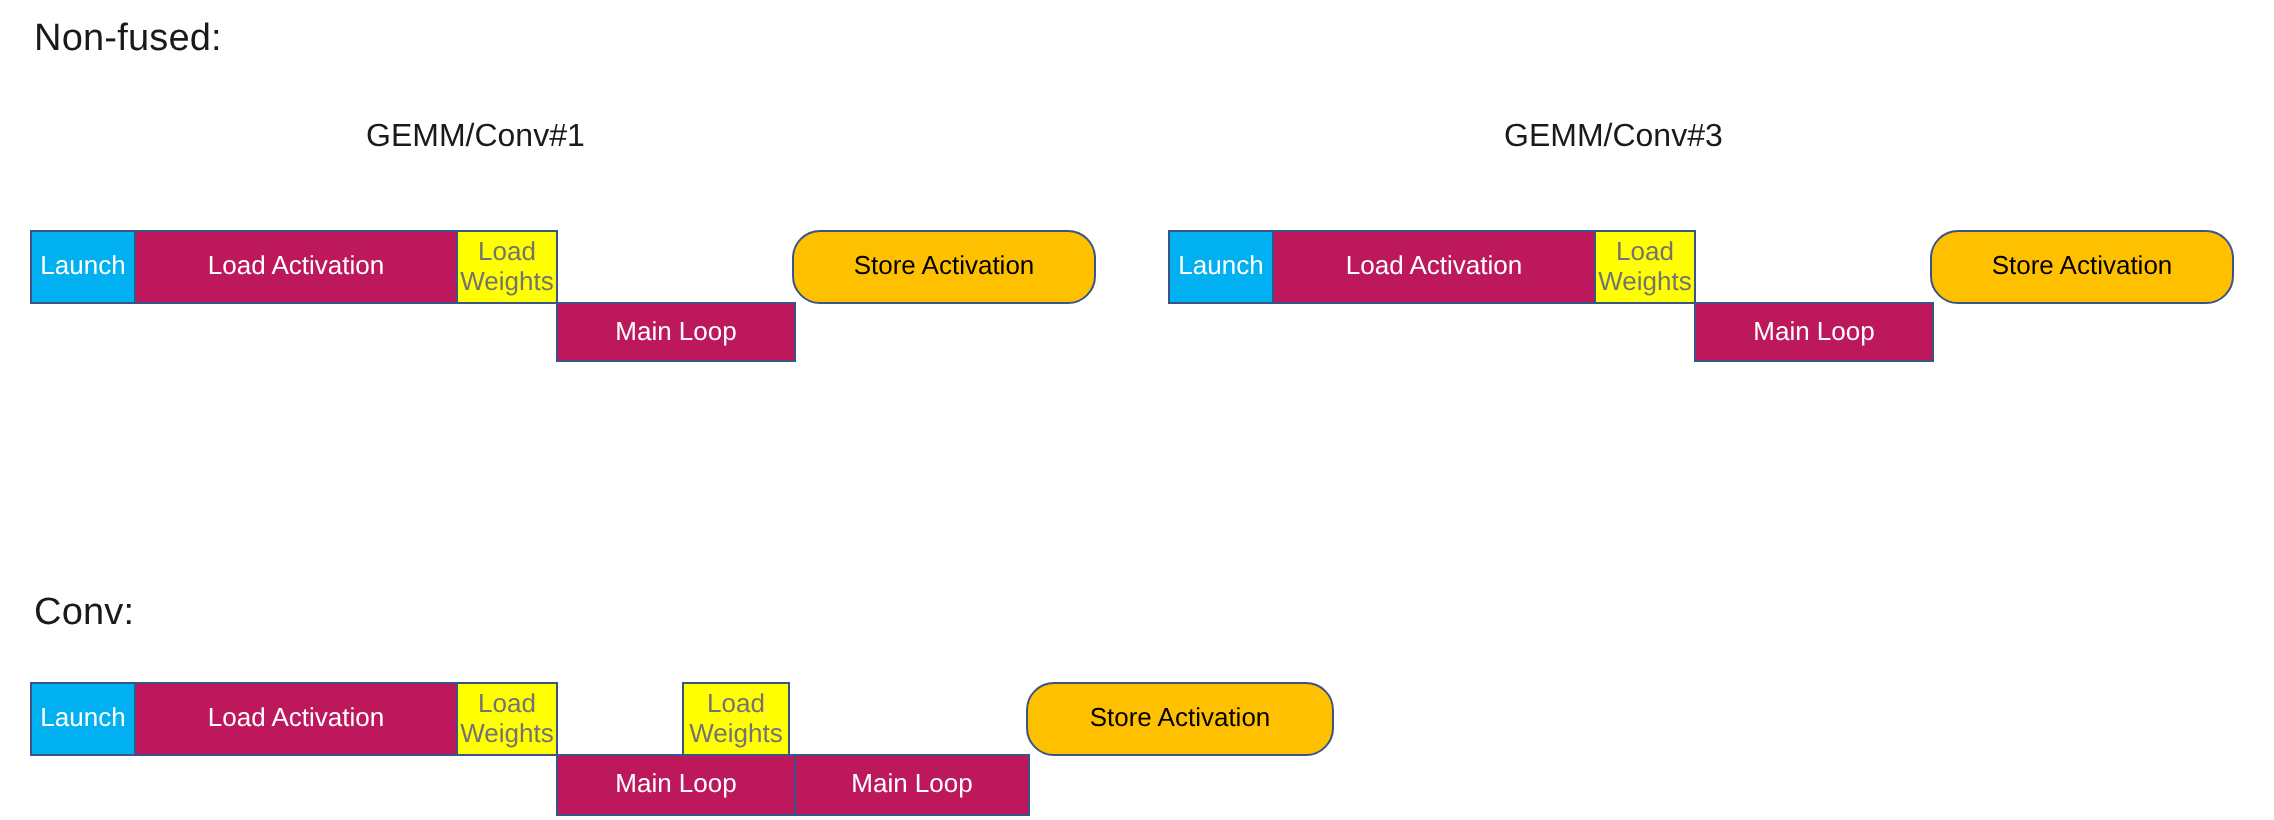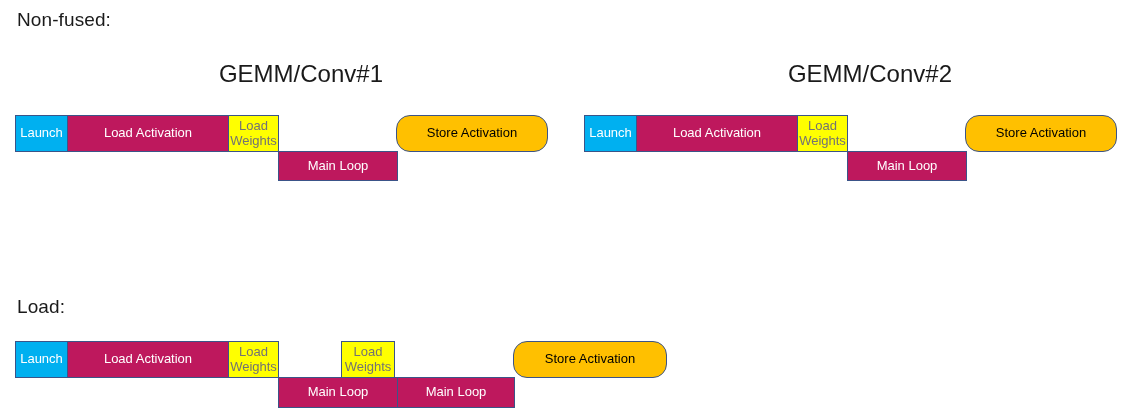--- a/index.html
+++ b/index.html
@@ -25,25 +25,25 @@
     position: absolute;
     font-size: 19px;
     color: #1a1a1a;
     font-family: "Liberation Sans", sans-serif;
     white-space: nowrap;
     letter-spacing: 0.1px;
   }
 
   .group-title {
     position: absolute;
-    font-size: 24px;
+    font-size: 16px;
     color: #1a1a1a;
     font-family: "Liberation Sans", sans-serif;
     white-space: nowrap;
-    text-align: right;
+    text-align: left;
   }
 
   .bar {
     position: absolute;
     box-sizing: border-box;
     border: 1px solid #3b5488;
     display: flex;
     align-items: center;
     justify-content: center;
     text-align: center;
@@ -61,21 +61,21 @@
 </style>
 </head>
 <body>
 
 <div class="canvas">
 
   <div class="section-label" style="left:17px; top:9px;">Non-fused:</div>
 
   <div class="group-title" style="left:183px; top:60px; width:200px;">GEMM/Conv#1</div>
 
-  <div class="group-title" style="left:752px; top:60px; width:200px;">GEMM/Conv#2</div>
+  <div class="group-title" style="left:752px; top:60px; width:200px;">GEMM/Conv#3</div>
 
   <div class="bar launch" style="left:15px; top:115px; width:53px; height:37px;">Launch</div>
 
   <div class="bar purple" style="left:67px; top:115px; width:162px; height:37px;">Load Activation</div>
 
   <div class="bar yellow" style="left:228px; top:115px; width:51px; height:37px;">Load
 Weights</div>
 
   <div class="bar purple" style="left:278px; top:151px; width:120px; height:30px;">Main Loop</div>
 
@@ -85,21 +85,21 @@
 
   <div class="bar purple" style="left:636px; top:115px; width:162px; height:37px;">Load Activation</div>
 
   <div class="bar yellow" style="left:797px; top:115px; width:51px; height:37px;">Load
 Weights</div>
 
   <div class="bar purple" style="left:847px; top:151px; width:120px; height:30px;">Main Loop</div>
 
   <div class="bar orange" style="left:965px; top:115px; width:152px; height:37px;">Store Activation</div>
 
-  <div class="section-label" style="left:17px; top:296px;">Load:</div>
+  <div class="section-label" style="left:17px; top:296px;">Conv:</div>
 
   <div class="bar launch" style="left:15px; top:341px; width:53px; height:37px;">Launch</div>
 
   <div class="bar purple" style="left:67px; top:341px; width:162px; height:37px;">Load Activation</div>
 
   <div class="bar yellow" style="left:228px; top:341px; width:51px; height:37px;">Load
 Weights</div>
 
   <div class="bar yellow" style="left:341px; top:341px; width:54px; height:37px;">Load
 Weights</div>

